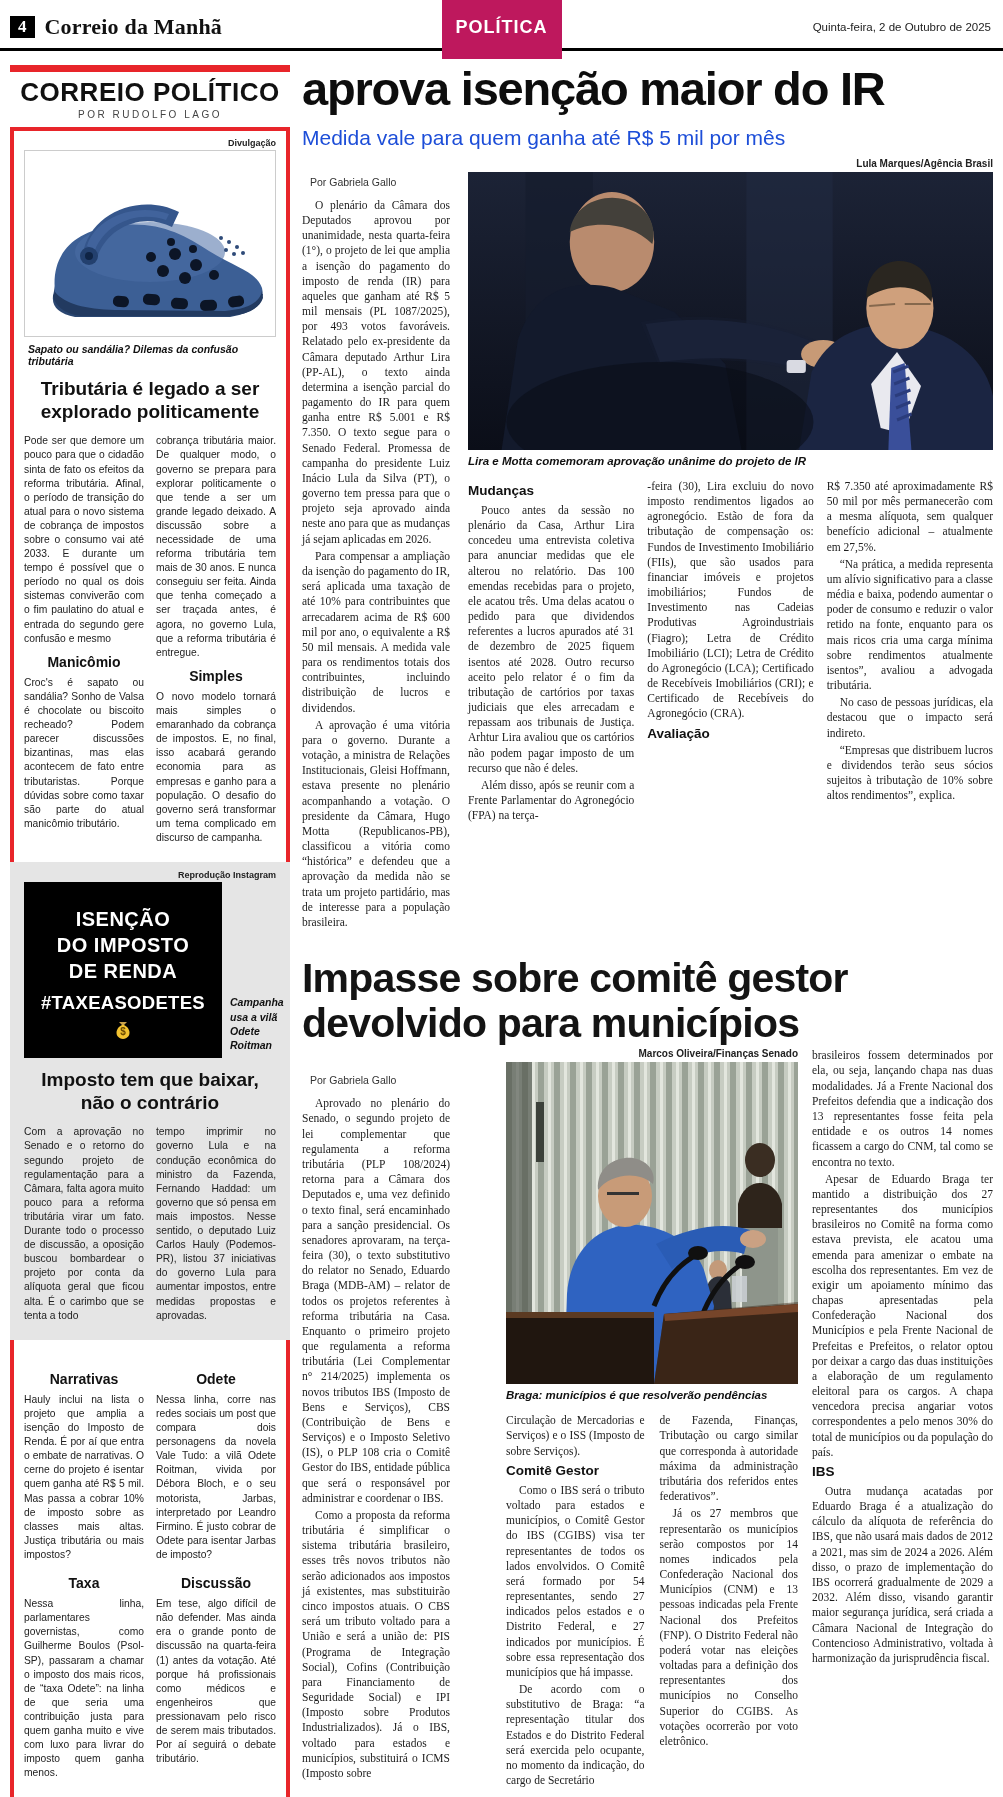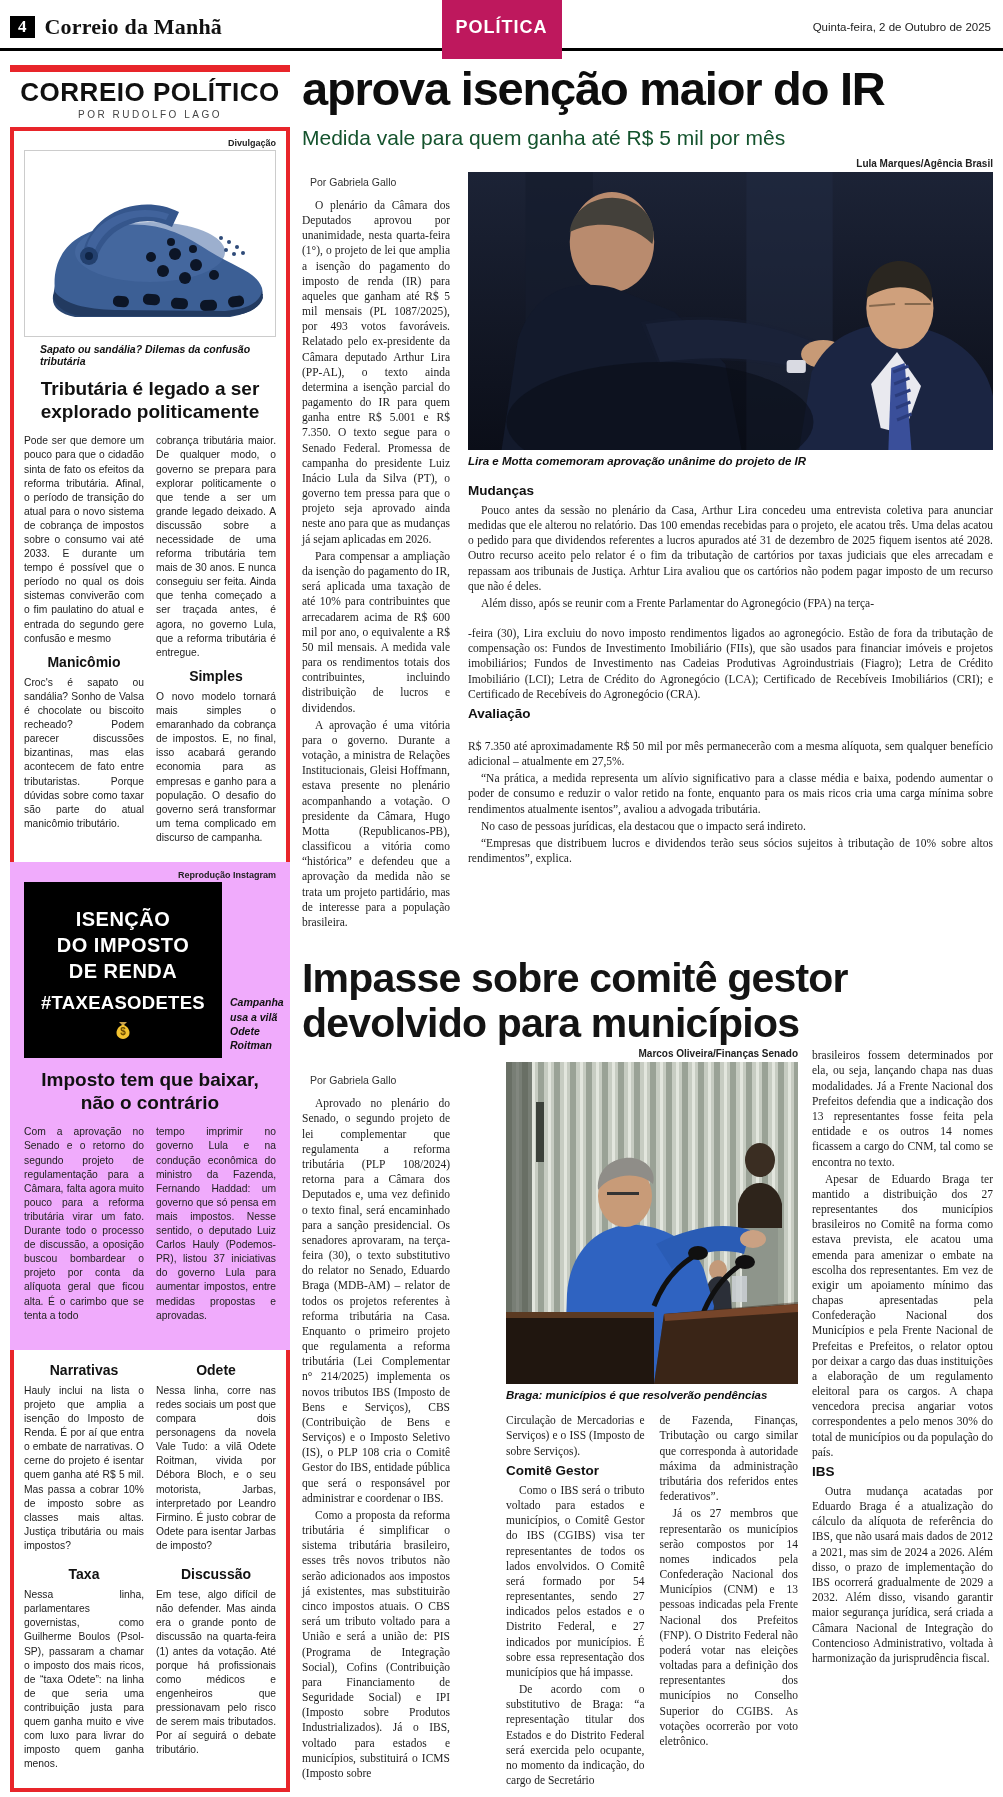--- a/index.html
+++ b/index.html
@@ -16,48 +16,48 @@
   .content{display:flex;padding:14px 10px 0 10px;gap:12px;}
   .leftcol{width:280px;flex:none;}
   .maincol{flex:1;min-width:0;}
   
   .redbar{height:7px;background:#e8252a;margin-bottom:5px;}
   .colhead{text-align:center;font-size:26px;font-weight:800;letter-spacing:.5px;margin:2px 0 1px;}
   .colby{text-align:center;font-size:10px;letter-spacing:2.5px;color:#444;margin-bottom:7px;}
   .redbox{border:4px solid #e8252a;padding:7px 10px 10px;}
   .credit-sm{text-align:right;font-size:9px;font-weight:700;color:#222;margin-bottom:2px;}
   .crocbox{border:1px solid #ccc;background:#fff;height:185px;display:flex;align-items:center;justify-content:center;overflow:hidden;}
-  .cap-it{font-style:italic;font-weight:700;font-size:10.5px;margin:6px 16px 4px;}
+  .cap-it{font-style:italic;font-weight:700;font-size:10.5px;margin:6px 4px 4px;}
   .storyhead{text-align:center;font-size:19px;font-weight:600;line-height:1.22;margin:10px 6px 11px;}
   .twocol{display:grid;grid-template-columns:1fr 1fr;column-gap:12px;font-size:10.3px;line-height:1.37;text-align:justify;color:#222;}
   .twocol p{margin:0 0 7px;}
   .subhd{text-align:center;font-weight:700;font-size:14px;margin:5px 0 4px;color:#111;}
-  .pinkpanel{background:#f0abfc;margin:10px -14px 6px;padding:8px 14px 20px;}
+  .pinkpanel{background:#e5e5e5;margin:10px -14px 25px;padding:8px 14px 10px;}
   .igrow{display:flex;gap:8px;}
   .igbox{background:#000;color:#fff;width:186px;flex:none;padding:24px 6px 12px;text-align:center;}
   .igline{font-weight:800;font-size:20px;letter-spacing:.5px;line-height:1.3;white-space:nowrap;}
   .ightag{font-weight:800;font-size:18.5px;margin-top:8px;letter-spacing:.3px;}
   .bagwrap{margin-top:2px;}
   .igcap{align-self:flex-end;font-style:italic;font-weight:700;font-size:10.5px;line-height:1.35;padding-bottom:6px;}
   
   .headline-a{font-size:47px;font-weight:800;line-height:1.04;letter-spacing:-1.2px;margin:0 0 12px;color:#0d0d0d;}
   .headline-a span{display:block;}
-  .subheadline{font-size:21px;color:#14532d;font-weight:400;margin:0 0 8px;}
+  .subheadline{font-size:21px;color:#1d4ed8;font-weight:400;margin:0 0 8px;}
   .credit-r{text-align:right;font-size:10px;font-weight:700;color:#222;margin-bottom:3px;}
   .byline{font-size:10.5px;color:#333;margin:4px 8px 10px;}
   .serif p{font-family:"Liberation Serif",serif;font-size:11.5px;line-height:1.32;text-align:justify;
            margin:0 0 2px;text-indent:13px;color:#1c1c1c;hyphens:auto;-webkit-hyphens:auto;}
   .serif p.noind{text-indent:0;}
   .colhd{font-weight:800;font-size:13.5px;margin:4px 0 5px;}
   .a1body{display:flex;gap:8px;}
   .a1c1{width:148px;flex:none;}
   .a1right{flex:1;min-width:0;margin-left:10px;}
   .photoframe{width:100%;display:block;}
   .photocap{font-style:italic;font-weight:700;font-size:11.5px;margin:5px 0 12px;}
-  .threecol{display:flex;gap:13px;flex-direction:column;}
+  .threecol{display:flex;gap:13px;}
   .threecol .c{flex:1;min-width:0;}
   .article2{margin-top:24px;}
   .headline-b{font-size:41px;font-weight:600;line-height:1.1;letter-spacing:-.8px;margin:0 0 2px;color:#141414;}
   .headline-b span{display:block;}
   .a2body{display:flex;}
   .a2c1{width:148px;flex:none;}
   .a2mid{width:292px;flex:none;margin-left:56px;margin-right:14px;}
   .a2c4{flex:1;min-width:0;}
   .twocol-s{display:flex;gap:15px;}
   .twocol-s .c{flex:1;min-width:0;}

